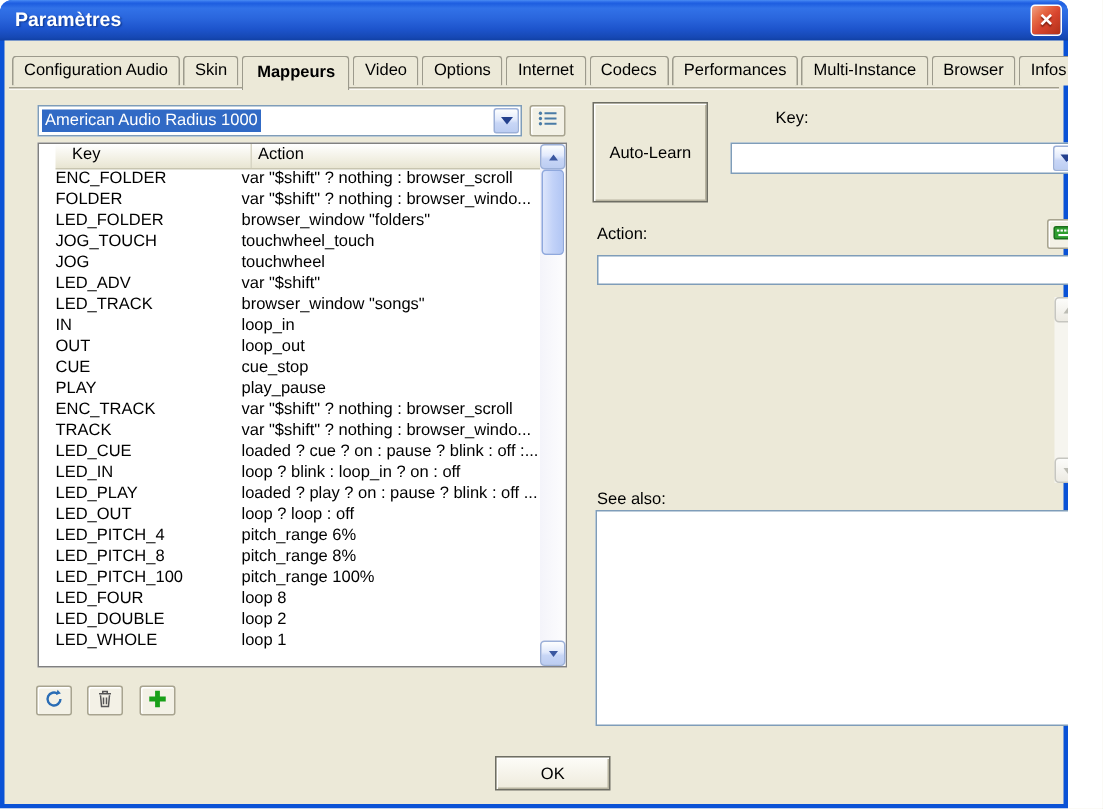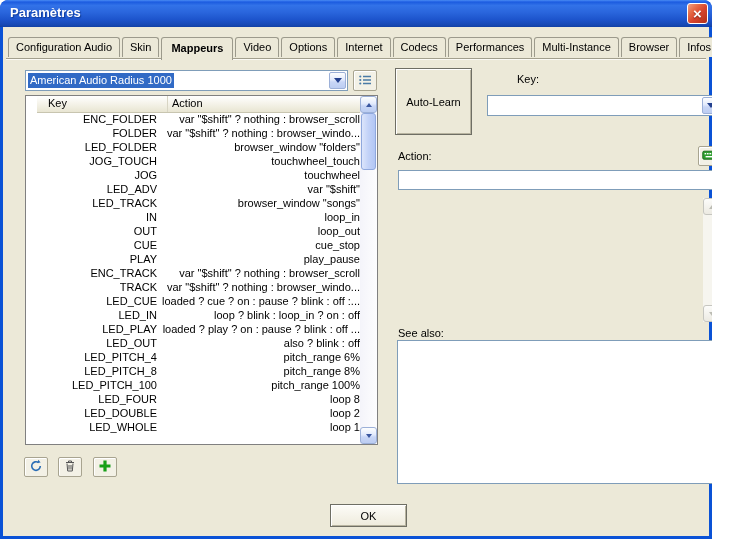--- a/index.html
+++ b/index.html
@@ -42,21 +42,21 @@
   .lbl{position:absolute;white-space:nowrap;}
   .key-label{left:486px;top:46px;margin-left:28px;} .action-label{left:395px;top:123px;} .seealso-label{left:395px;top:300px;}
 
   
   .maptable{position:absolute;left:22px;top:68px;width:353px;height:350px;background:#fff;border:1px solid #808080;box-sizing:border-box;}
   .thead{position:absolute;left:11px;top:0;right:17px;height:16px;display:flex;
     background:linear-gradient(180deg,#ffffff,#f2f0e4 60%,#e8e5d2);border-bottom:1px solid #c8c5b0;}
   .th{line-height:15px;}
   .th.key{width:131px;padding-left:11px;box-sizing:border-box;border-right:1px solid #d8d5c4;}
   .th.action{flex:1;padding-left:4px;}
-  .tbody{position:absolute;left:0;top:16px;right:17px;bottom:0;overflow:hidden;text-align:right;}
+  .tbody{position:absolute;left:0;top:16px;right:17px;bottom:0;overflow:hidden;}
   .trow{display:flex;height:14px;line-height:14px;white-space:nowrap;cursor:default;}
   .cell{overflow:hidden;}
   .cell.key{width:131px;padding-left:11px;box-sizing:border-box;}
   .cell.action{flex:1;padding-left:4px;}
 
   
   .sb{position:absolute;width:17px;background:linear-gradient(90deg,#f4f4fa,#fdfdfe);}
   .sb-btn{position:absolute;left:0;width:17px;height:17px;box-sizing:border-box;border:1px solid #9cb0d8;border-radius:3px;
     background:linear-gradient(180deg,#fdfefe 0%,#e2eafc 45%,#c8d6f6 60%,#bccdf2 100%);display:flex;align-items:center;justify-content:center;cursor:pointer;}
   .sb-btn.up{top:0;} .sb-btn.down{bottom:0;}
@@ -206,21 +206,21 @@
     <span class="cell action">loop ? blink : loop_in ? on : off</span>
   </div>
 
   <div class="trow">
     <span class="cell key">LED_PLAY</span>
     <span class="cell action">loaded ? play ? on : pause ? blink : off ...</span>
   </div>
 
   <div class="trow">
     <span class="cell key">LED_OUT</span>
-    <span class="cell action">also ? blink : off</span>
+    <span class="cell action">loop ? loop : off</span>
   </div>
 
   <div class="trow">
     <span class="cell key">LED_PITCH_4</span>
     <span class="cell action">pitch_range 6%</span>
   </div>
 
   <div class="trow">
     <span class="cell key">LED_PITCH_8</span>
     <span class="cell action">pitch_range 8%</span>

